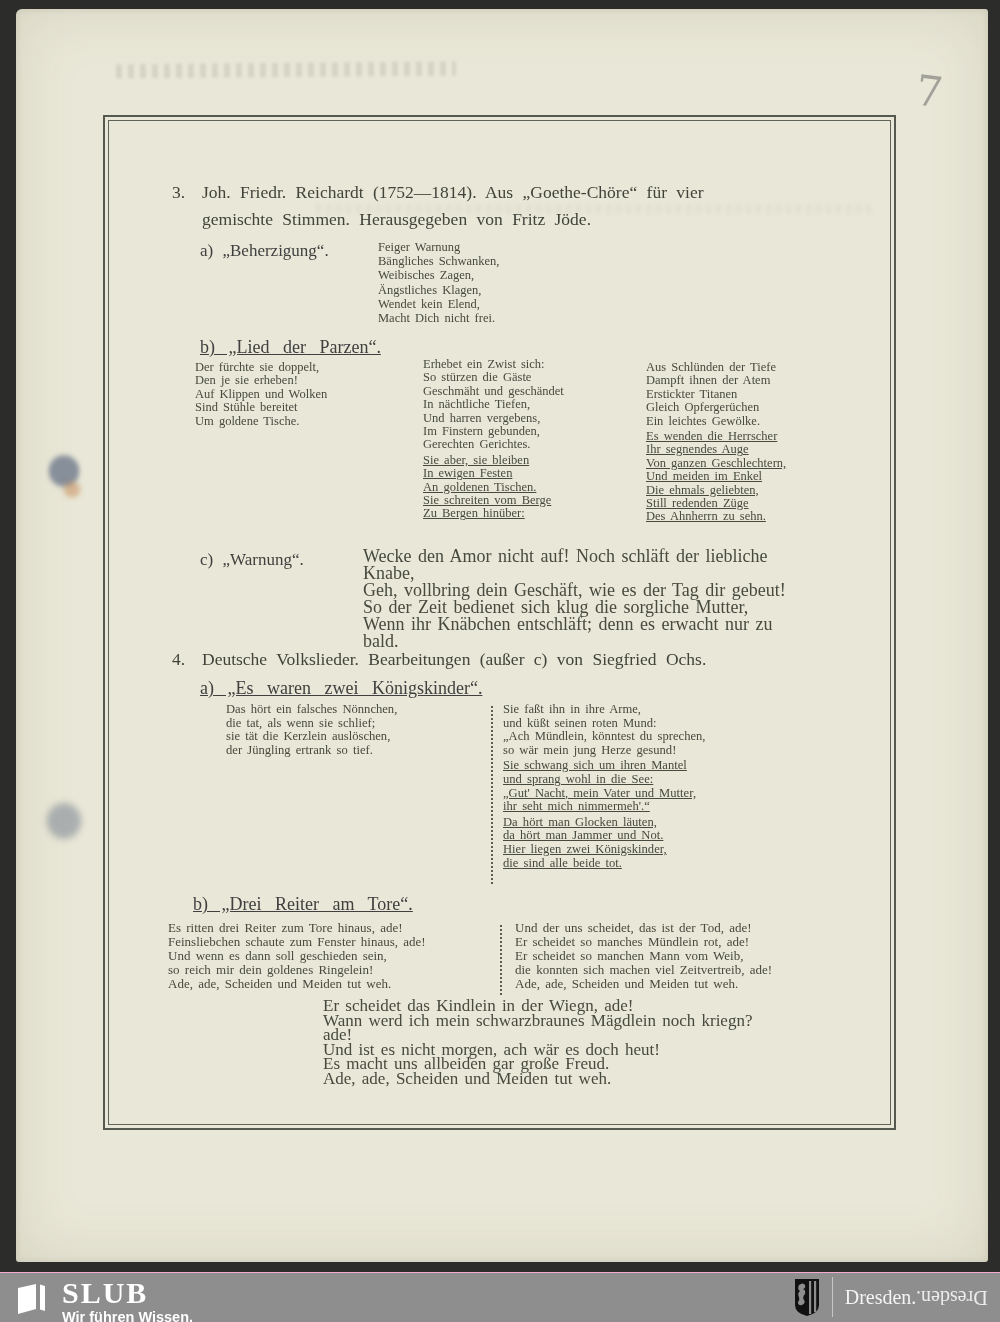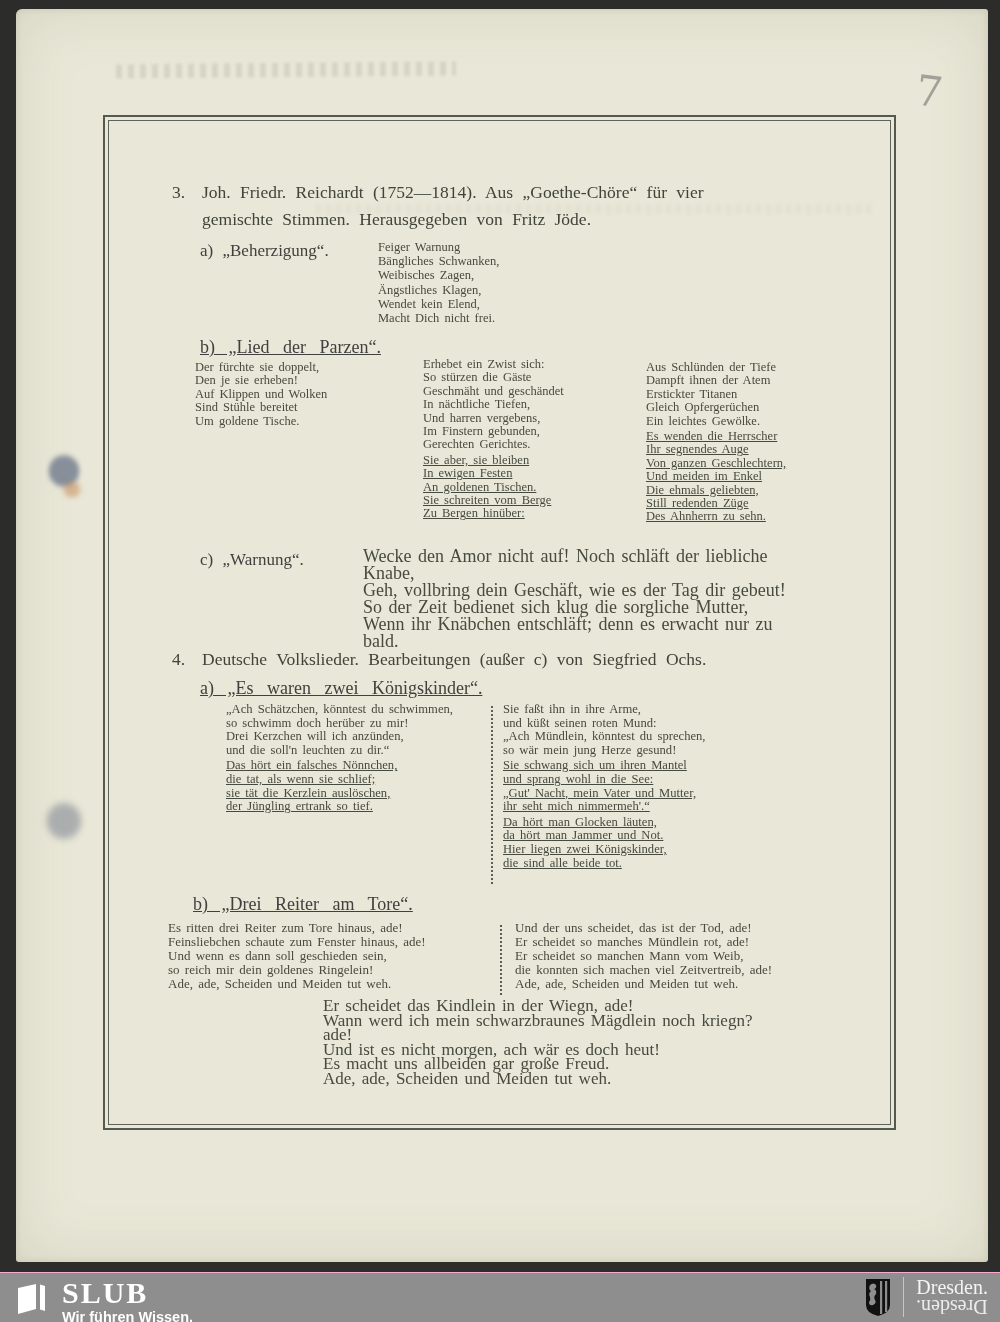--- a/index.html
+++ b/index.html
@@ -47,21 +47,21 @@
   .footer{position:absolute;left:0;top:1272px;width:1000px;height:50px;background:#8e8e8e;
     border-top:1px solid #f9a8d4;font-family:"Liberation Sans",sans-serif;}
   .slub{position:absolute;left:14px;top:5px;display:flex;align-items:flex-start;}
   .slub-book{margin-top:3px;}
   .slub-text{margin-left:12px;display:flex;flex-direction:column;}
   .slub-name{font-family:"Liberation Serif",serif;font-weight:bold;font-size:30px;line-height:30px;color:#fff;letter-spacing:2px;}
   .slub-tagline{font-size:14.5px;font-weight:bold;color:#fff;margin-top:1px;}
   .dresden{position:absolute;right:12px;top:4px;display:flex;align-items:center;}
   .crest{margin-right:12px;}
   .dres-sep{width:1px;height:40px;background:#c6c6c6;margin-right:12px;}
-  .dres-words{display:flex;flex-direction:column;line-height:19px;}
+  .dres-words{display:flex;flex-direction:row;line-height:19px;}
   .dres-name{font-family:"Liberation Serif",serif;font-size:20px;color:#f4f4f4;}
   .dres-mirror{transform:rotate(180deg);opacity:.92;}
 </style>
 </head>
 <body>
 
 <div class="paper">
 
   <div class="ghost"></div>
   <div class="ghost2"></div>
@@ -133,24 +133,20 @@
 So der Zeit bedienet sich klug die sorgliche Mutter,
 Wenn ihr Knäbchen entschläft; denn es erwacht nur zu bald.</div>
 
   <div class="blk sec-head" style="left:156px;top:637px;width:690px;">
     <span class="sec-num">4.</span>
     <div>Deutsche Volkslieder. Bearbeitungen (außer c) von Siegfried Ochs.</div>
   </div>
 
   <div class="blk item-label label-wide" style="left:184px;top:669px;">a) „Es waren zwei Königskinder“.</div>
   <div class="blk" style="left:210px;top:694px;width:262px;">
-    <div class="verse v-koe stanza">„Ach Schätzchen, könntest du schwimmen,
-so schwimm doch herüber zu mir!
-Drei Kerzchen will ich anzünden,
-und die soll'n leuchten zu dir.“</div>
     <div class="verse v-koe stanza">Das hört ein falsches Nönnchen,
 die tat, als wenn sie schlief;
 sie tät die Kerzlein auslöschen,
 der Jüngling ertrank so tief.</div>
   </div>
   <div class="dotted-divider" style="left:475px;top:697px;height:178px;"></div>
   <div class="blk" style="left:487px;top:694px;width:285px;">
     <div class="verse v-koe stanza">Sie faßt ihn in ihre Arme,
 und küßt seinen roten Mund:
 „Ach Mündlein, könntest du sprechen,

